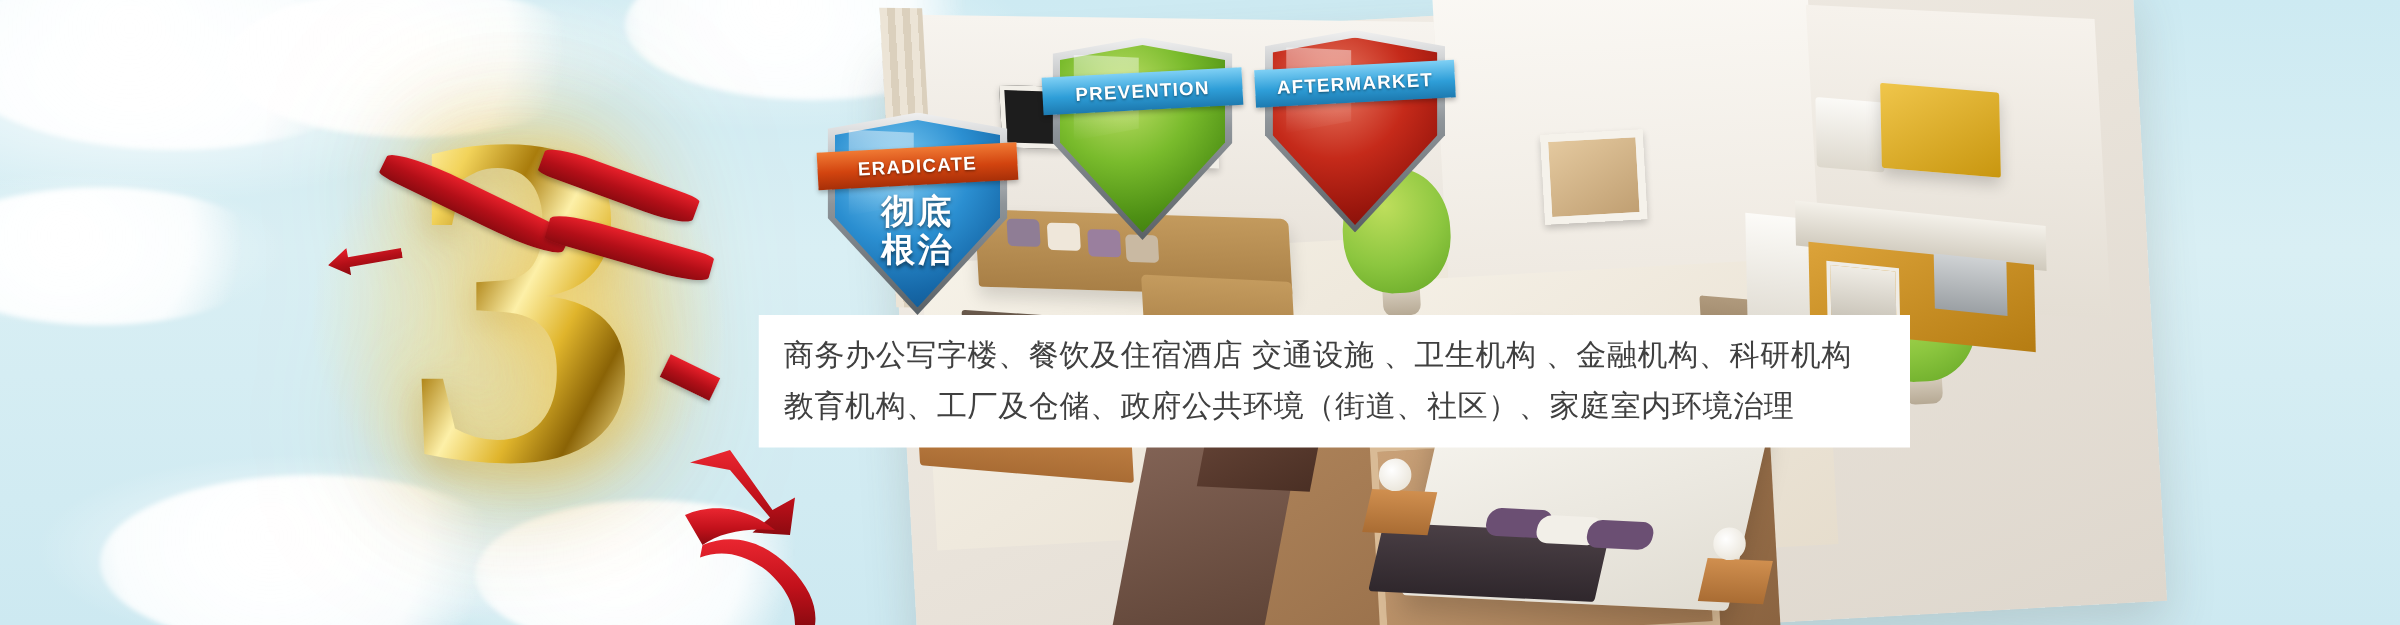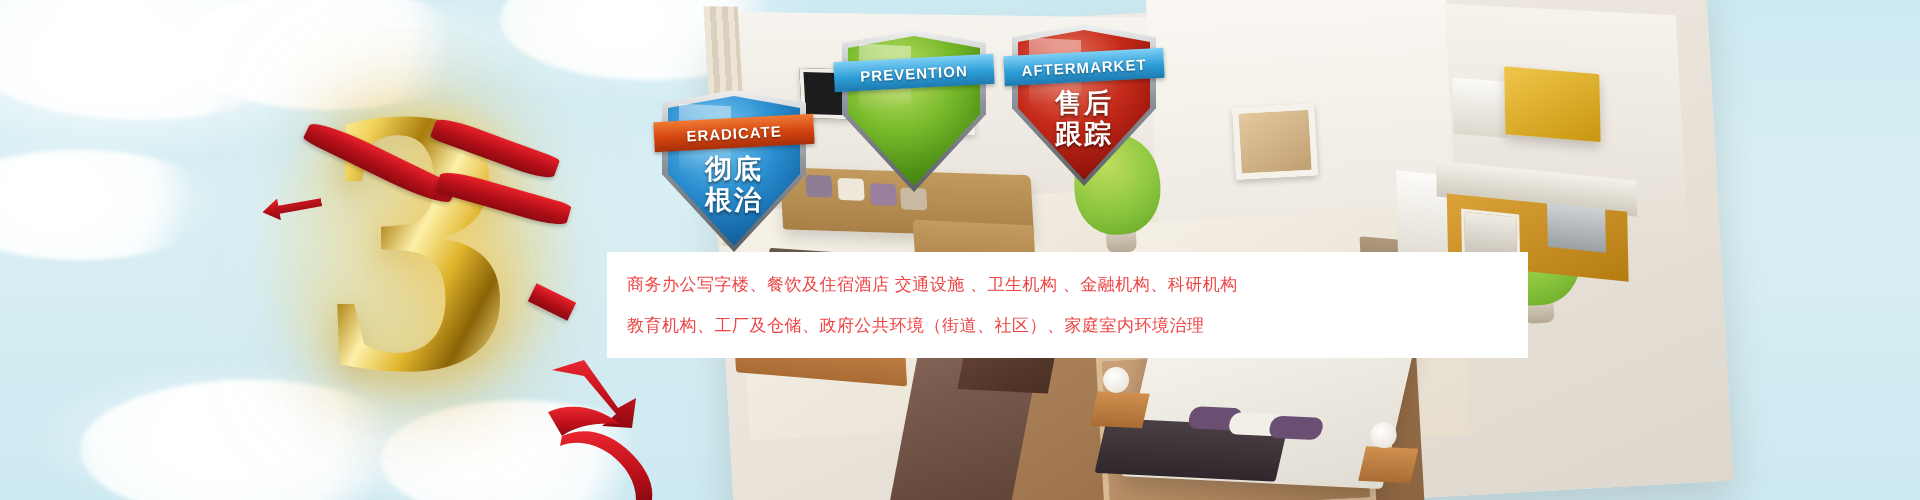--- a/index.html
+++ b/index.html
@@ -316,23 +316,23 @@
     left: 607px; top: 252px;
     width: 921px; height: 106px;
     background: #ffffff;
     display:flex; flex-direction:column;
     justify-content:center;
     padding-left: 20px;
     box-sizing: border-box;
   }
   .text-card p {
     margin: 0;
-    font-size: 17px;
+    font-size: 24px;
     line-height: 41px;
-    color: #ef4444;
+    color: #404040;
     letter-spacing: .5px;
     white-space: nowrap;
     font-family: "Liberation Sans", "DejaVu Sans", sans-serif;
   }
 
   
   .slogan {
     position:absolute;
     left: 640px; top: 358px;
     font-size: 68px;
@@ -471,24 +471,20 @@
     </div>
   </div>
 
   <div class="shield" id="shield-aftermarket">
     <div class="outline"></div>
     <div class="plate"></div>
     <div class="gloss"></div>
     <div class="banner">
       <span>AFTERMARKET</span>
     </div>
-    <div class="cn">
-      <div>售后</div>
-      <div>跟踪</div>
-    </div>
   </div>
 
   <div class="text-card">
     <p>商务办公写字楼、餐饮及住宿酒店 交通设施 、卫生机构 、金融机构、科研机构</p>
     <p>教育机构、工厂及仓储、政府公共环境（街道、社区）、家庭室内环境治理</p>
   </div>
 
 
 </div>
 

